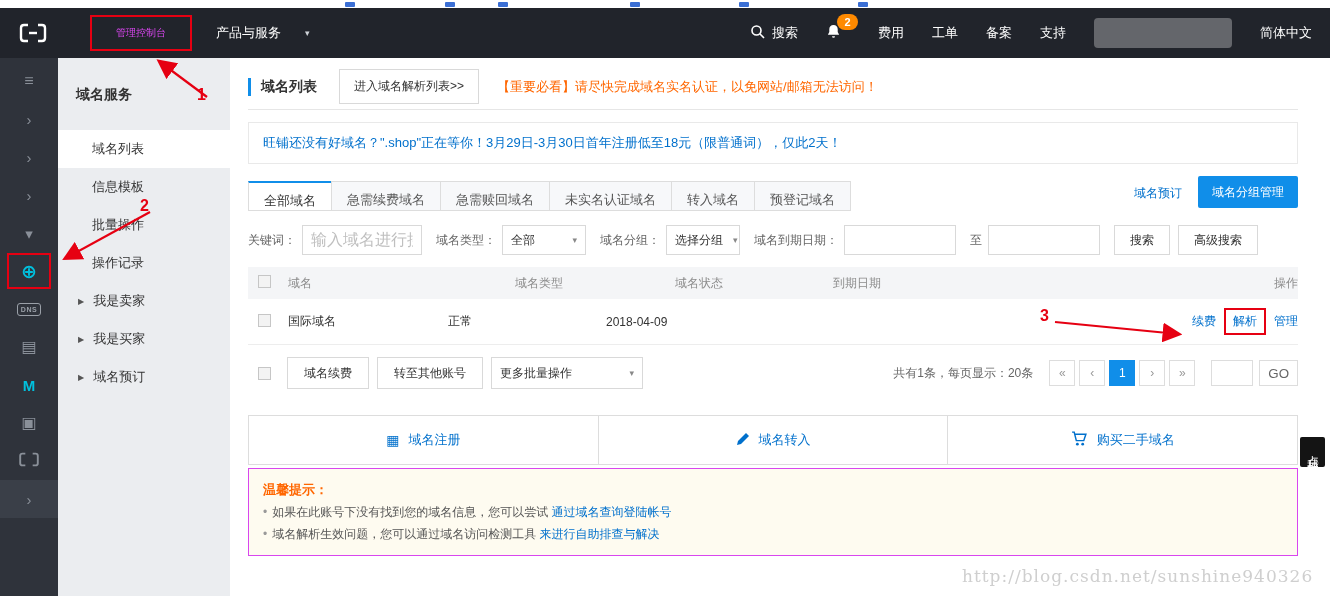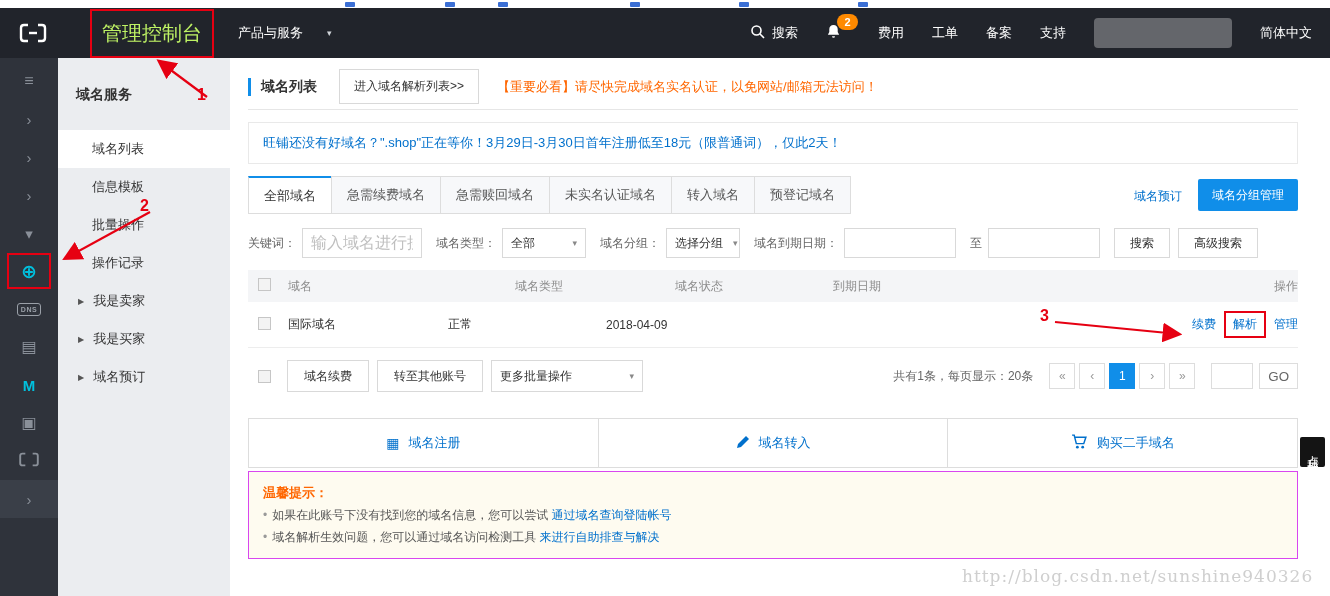--- a/index.html
+++ b/index.html
@@ -9,21 +9,21 @@
     font-family: "Liberation Sans", "DejaVu Sans", sans-serif;
     font-size: 12px; color: #333; background: #fff;
   }
   
   .favstrip { height: 8px; background: #fff; position: relative; }
   .fav { position:absolute; top:2px; width:10px; height:5px; background:#3b6fd4; border-radius:1px; }
 
   
   .topbar { height:50px; background:#21242b; display:flex; align-items:center; padding:0 18px; color:#fff; }
   .logo { display:flex; align-items:center; margin-right:42px; }
-  .console-wrap { border:2px solid #e60012; padding:9px 10px; font-size:20px; color:#bef264; cursor:pointer; white-space:nowrap; }
+  .console-wrap { border:2px solid #e60012; padding:9px 24px; font-size:10px; color:#d946ef; cursor:pointer; white-space:nowrap; }
   .products { display:flex; align-items:center; gap:24px; margin-left:24px; font-size:13px; cursor:pointer; white-space:nowrap; }
   .caret-w { font-size:9px; color:#cfd3d8; }
   .topbar-right { margin-left:auto; display:flex; align-items:center; gap:28px; }
   .searchbox { display:flex; align-items:center; gap:7px; font-size:13px; cursor:pointer; }
   .bellwrap { position:relative; cursor:pointer; width:24px; height:20px; }
   .badge { position:absolute; top:-9px; left:11px; background:#ff8a00; color:#fff; min-width:21px; height:16px;
            border-radius:8px; font-size:11px; line-height:16px; text-align:center; padding:0 5px; font-weight:bold; }
   .tb-item { font-size:13px; cursor:pointer; white-space:nowrap; }
   .user-blur { width:138px; height:30px; background:rgba(255,255,255,.3); border-radius:4px; cursor:pointer; }
 
@@ -53,21 +53,21 @@
   .main { flex:1; background:#fff; padding:6px 32px 0 18px; position:relative; min-width:0; }
 
   .hd { display:flex; align-items:center; height:46px; border-bottom:1px solid #e6e6e6; }
   .hd-title { font-size:14px; font-weight:bold; border-left:3px solid #108ee9; padding-left:10px; margin-right:22px; white-space:nowrap; }
   .hd-btn { border:1px solid #d9d9d9; background:#fff; padding:8px 14px; font-size:12px; color:#333; cursor:pointer; white-space:nowrap; }
   .hd-warning { color:#ff6600; font-size:13px; margin-left:18px; white-space:nowrap; overflow:hidden; }
 
   .promo { border:1px solid #e9e9e9; padding:11px 14px; margin-top:12px; color:#0070cc; font-size:13px; cursor:pointer; white-space:nowrap; overflow:hidden; }
 
   .tabs-row { display:flex; align-items:flex-end; margin-top:12px; }
-  .tab { height:38px; line-height:35px; padding:0 15px; border:1px solid #ddd; background:#f7f8fa; color:#555;
+  .tab { height:30px; line-height:35px; padding:0 15px; border:1px solid #ddd; background:#f7f8fa; color:#555;
          font-size:13px; margin-right:-1px; cursor:pointer; white-space:nowrap; }
   .tab.active { background:#fff; border-top:2px solid #108ee9; color:#333; }
   .tabs-spacer { flex:1; }
   .export { color:#0070cc; font-size:12px; margin:0 16px 9px 0; cursor:pointer; white-space:nowrap; }
   .group-btn { background:#108ee9; color:#fff; height:32px; line-height:32px; padding:0 14px; font-size:12px;
                border-radius:2px; cursor:pointer; margin-bottom:3px; white-space:nowrap; }
 
   .filter-row { display:flex; align-items:center; margin-top:14px; font-size:12px; color:#666; }
   .fl-label { margin:0 6px 0 14px; white-space:nowrap; }
   .fl-label.first { margin-left:0; }

